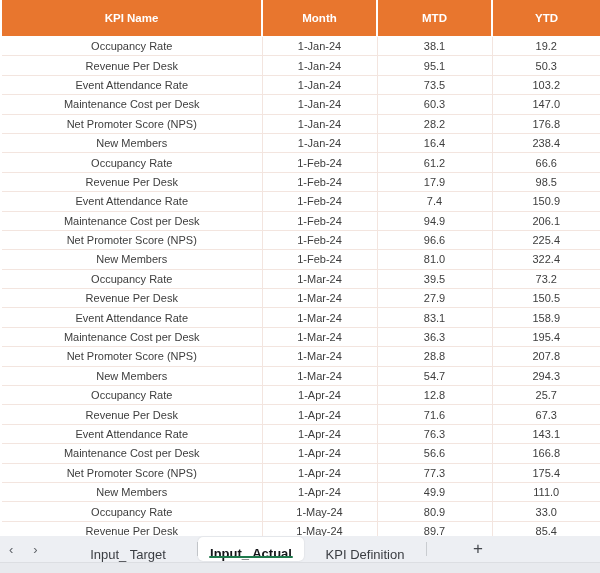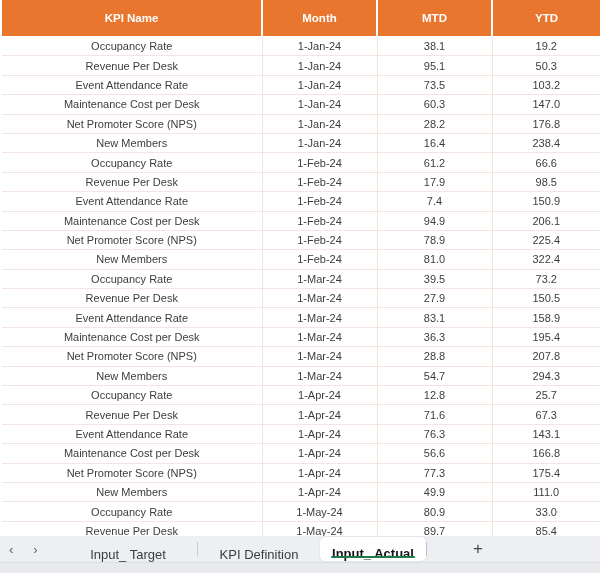--- a/index.html
+++ b/index.html
@@ -156,21 +156,21 @@
       <tr>
         <td class="vline">Maintenance Cost per Desk</td>
         <td class="vline">1-Feb-24</td>
         <td class="vline">94.9</td>
         <td>206.1</td>
       </tr>
 
       <tr>
         <td class="vline">Net Promoter Score (NPS)</td>
         <td class="vline">1-Feb-24</td>
-        <td class="vline">78.9</td>
+        <td class="vline">96.6</td>
         <td>225.4</td>
       </tr>
 
       <tr>
         <td class="vline">New Members</td>
         <td class="vline">1-Feb-24</td>
         <td class="vline">81.0</td>
         <td>322.4</td>
       </tr>
 
@@ -288,29 +288,29 @@
       <span class="nav-arrow">‹</span>
       <span class="nav-arrow">›</span>
     </div>
 
     <div class="sheet-tab t1">
       <span>Input_ Target</span>
     </div>
 
     <div class="tab-divider"></div>
 
-    <div class="sheet-tab t3">
-      <span>KPI Definition</span>
-    </div>
-
     <div class="sheet-tab active">
       <span>Input_ Actual</span>
       <span class="tab-underline"></span>
     </div>
 
+    <div class="sheet-tab t3">
+      <span>KPI Definition</span>
+    </div>
+
     <div class="tab-divider"></div>
 
     <div class="plus-btn">
       <span>+</span>
     </div>
   </div>
 
   <div class="bottom-strip"></div>
 
 </div>

